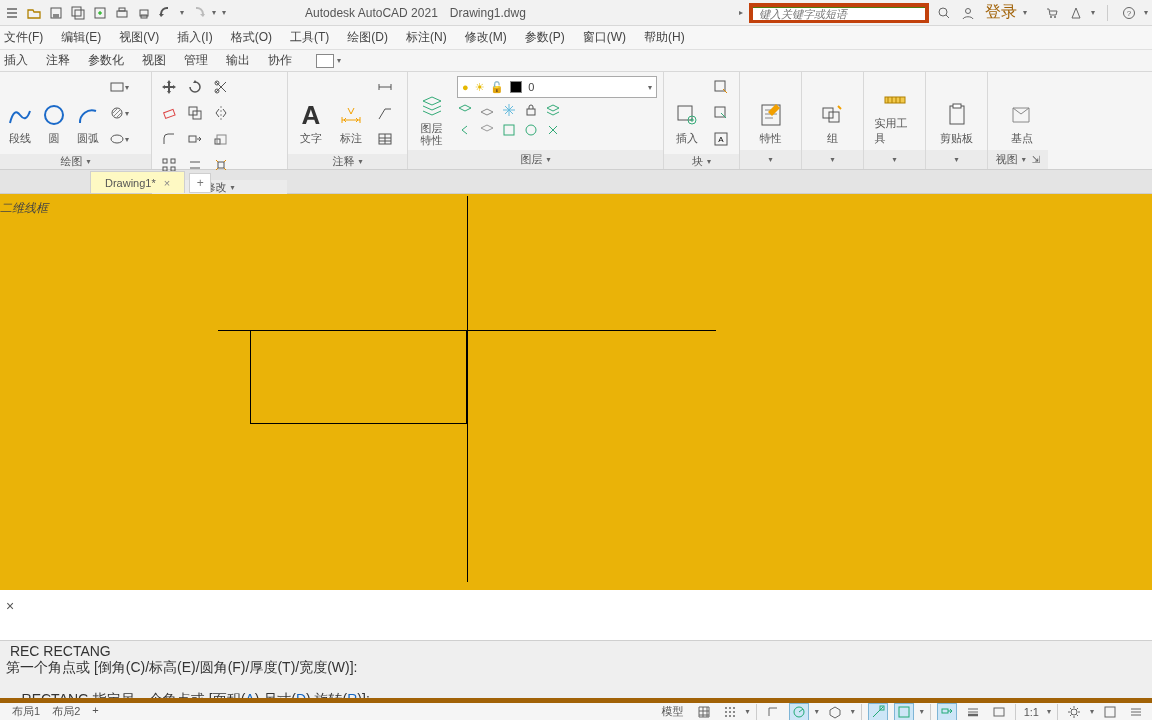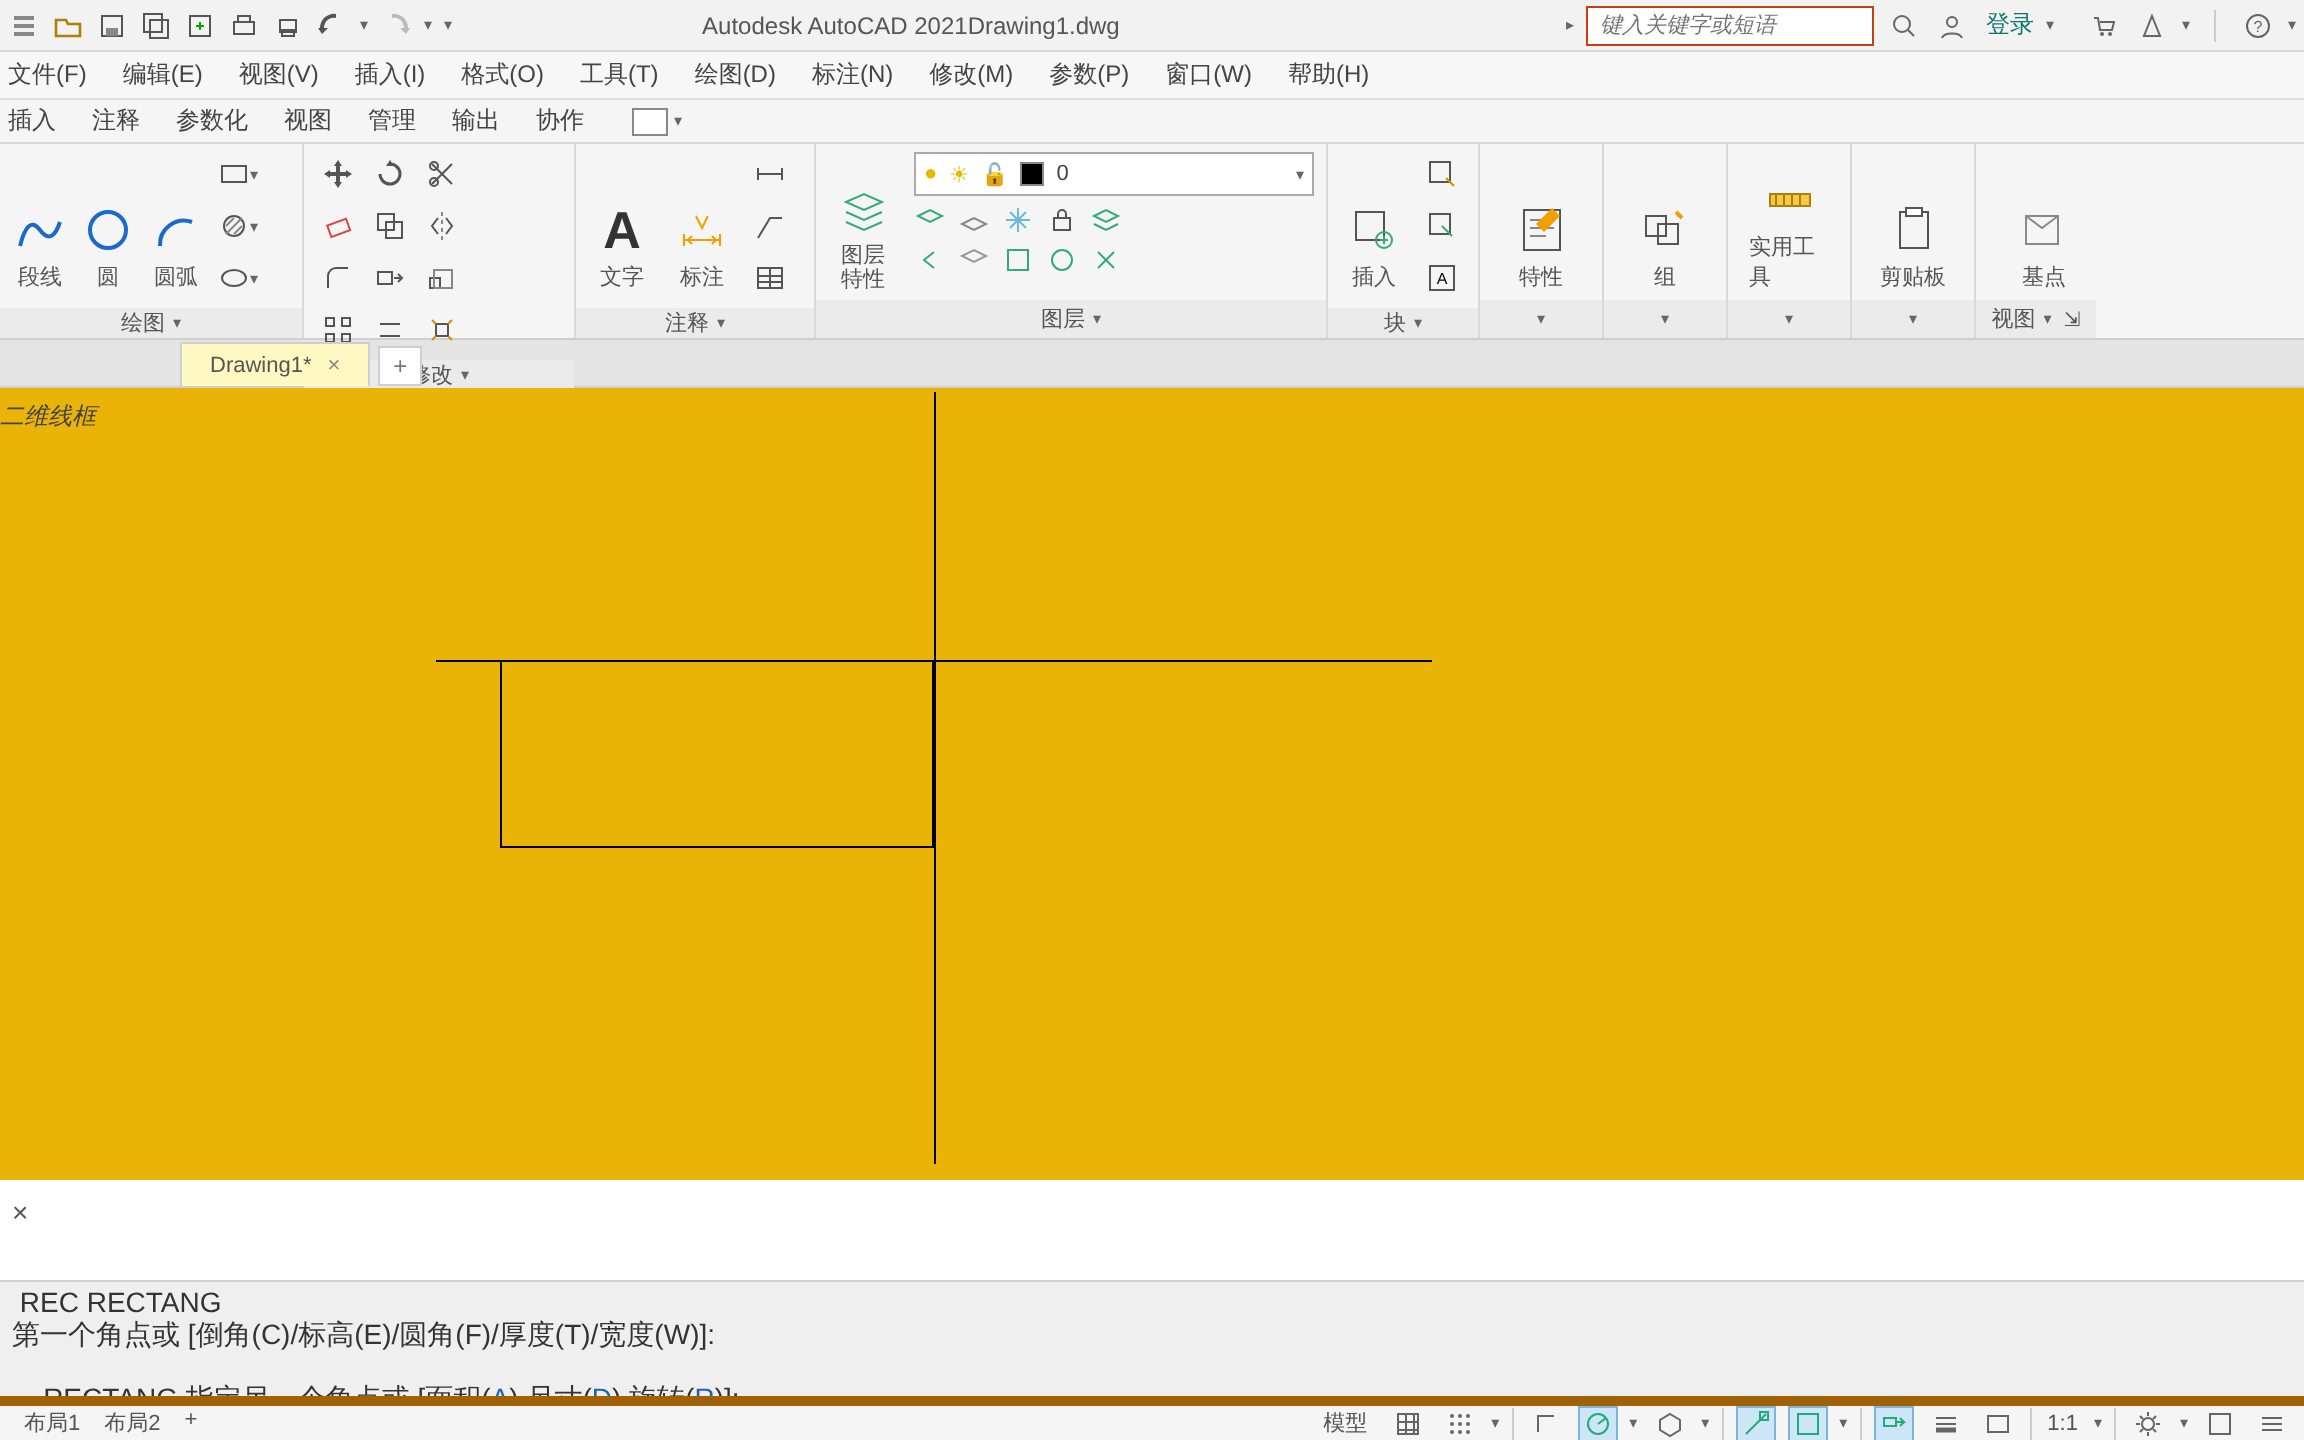--- a/index.html
+++ b/index.html
@@ -2,26 +2,26 @@
 <html><head>
 <meta charset="utf-8">
 <style>
 * { box-sizing: border-box; margin: 0; padding: 0; font-family: "Microsoft YaHei", Tahoma, sans-serif; }
 html, body { width: 1152px; height: 720px; overflow: hidden; background: #fff; }
 
 
 .titlebar { height: 26px; background: #f2f2f2; display: flex; align-items: center; gap: 6px; padding: 0 4px; font-size: 12px; border-bottom: 1px solid #d8d8d8; }
 .qat { display: flex; align-items: center; gap: 6px; }
 .qat-ic { width: 16px; height: 16px; display: flex; align-items: center; justify-content: center; color: #444; }
-.title-text { margin-left: 119px; color: #555; display: flex; gap: 0; }
+.title-text { margin-left: 73px; color: #555; display: flex; gap: 12px; }
 .search-area { display: flex; align-items: center; margin-left: auto; gap: 6px; }
-.search-box { width: 144px; height: 20px; border: 1px solid #c2410c; background: #4d7c0f; }
+.search-box { width: 180px; height: 20px; border: 4px solid #c2410c; background: #4d7c0f; }
 .search-box input { width: 100%; height: 100%; border: none; padding: 0 6px; font-style: italic; color: #888; font-size: 11px; outline: none; }
 .title-ic { width: 18px; height: 18px; display: flex; align-items: center; justify-content: center; color: #666; }
-.login-text { color: #0f766e; font-size: 12px; margin-left: 2px; }
+.login-text { color: #a16207; font-size: 16px; margin-left: 2px; }
 .dd-arrow { font-size: 8px; color: #666; }
 
 
 .menubar { height: 24px; background: #f7f7f7; display: flex; align-items: center; gap: 18px; padding: 0 4px; font-size: 12px; color: #444; border-bottom: 1px solid #e0e0e0; }
 .menuitem { cursor: default; }
 
 
 .ribtabs { height: 22px; background: #f5f5f5; display: flex; align-items: center; gap: 18px; padding: 0 4px; font-size: 12px; color: #444; border-bottom: 1px solid #d8d8d8; }
 .ribtab { cursor: default; }
 .ribtab-extra { display: flex; align-items: center; margin-left: 6px; gap: 3px; }

